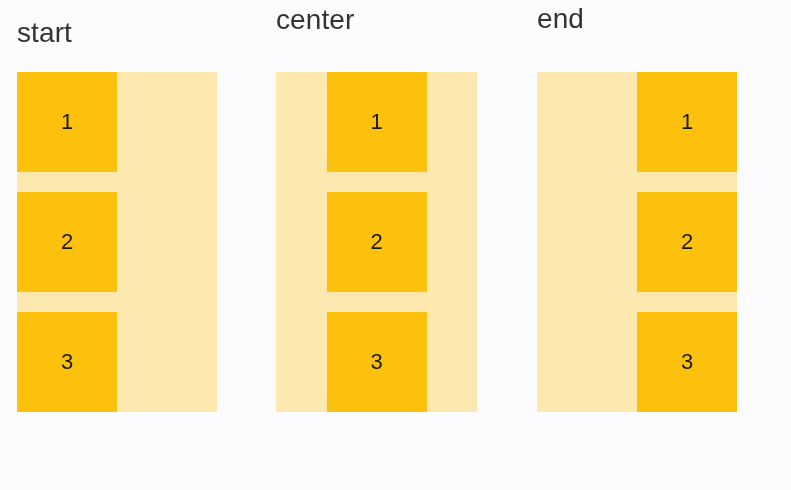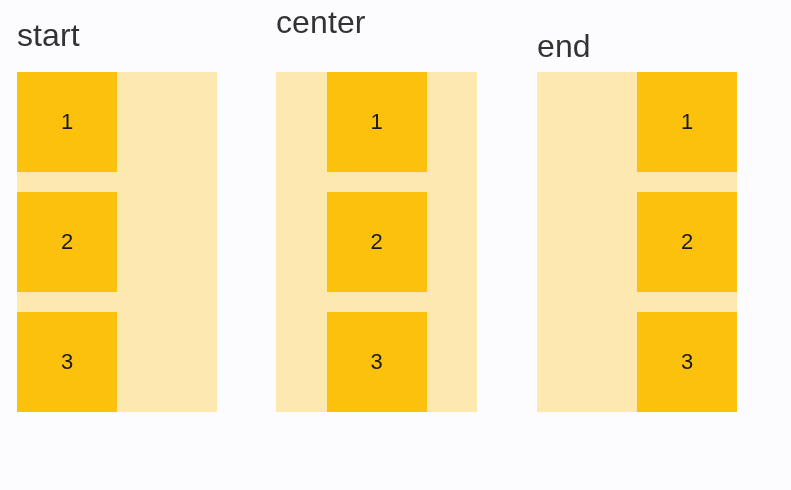--- a/index.html
+++ b/index.html
@@ -19,21 +19,21 @@
     width: 791px;
     height: 490px;
   }
 
   .demo-column {
     position: absolute;
     top: 0;
   }
 
   .column-label {
-    font-size: 32px;
+    font-size: 28px;
     line-height: 1;
     color: #333333;
     font-weight: 400;
     letter-spacing: 0.1px;
     white-space: nowrap;
     padding-bottom: 0;
   }
 
   .align-container {
     display: flex;
@@ -76,21 +76,21 @@
   #column-center .align-container {
     position: absolute;
     top: 72px;
     left: 0;
     width: 201px;
     height: 340px;
   }
 
   
   #column-end              { left: 537px; }
-  #column-end .column-label    { position: absolute; top: 30px; left: 0; }
+  #column-end .column-label    { position: absolute; top: 5px; left: 0; }
   #column-end .align-container {
     position: absolute;
     top: 72px;
     left: 0;
     width: 200px;
     height: 340px;
   }
 
   .gap-20 > .flex-item + .flex-item { margin-top: 20px; }
 </style>

